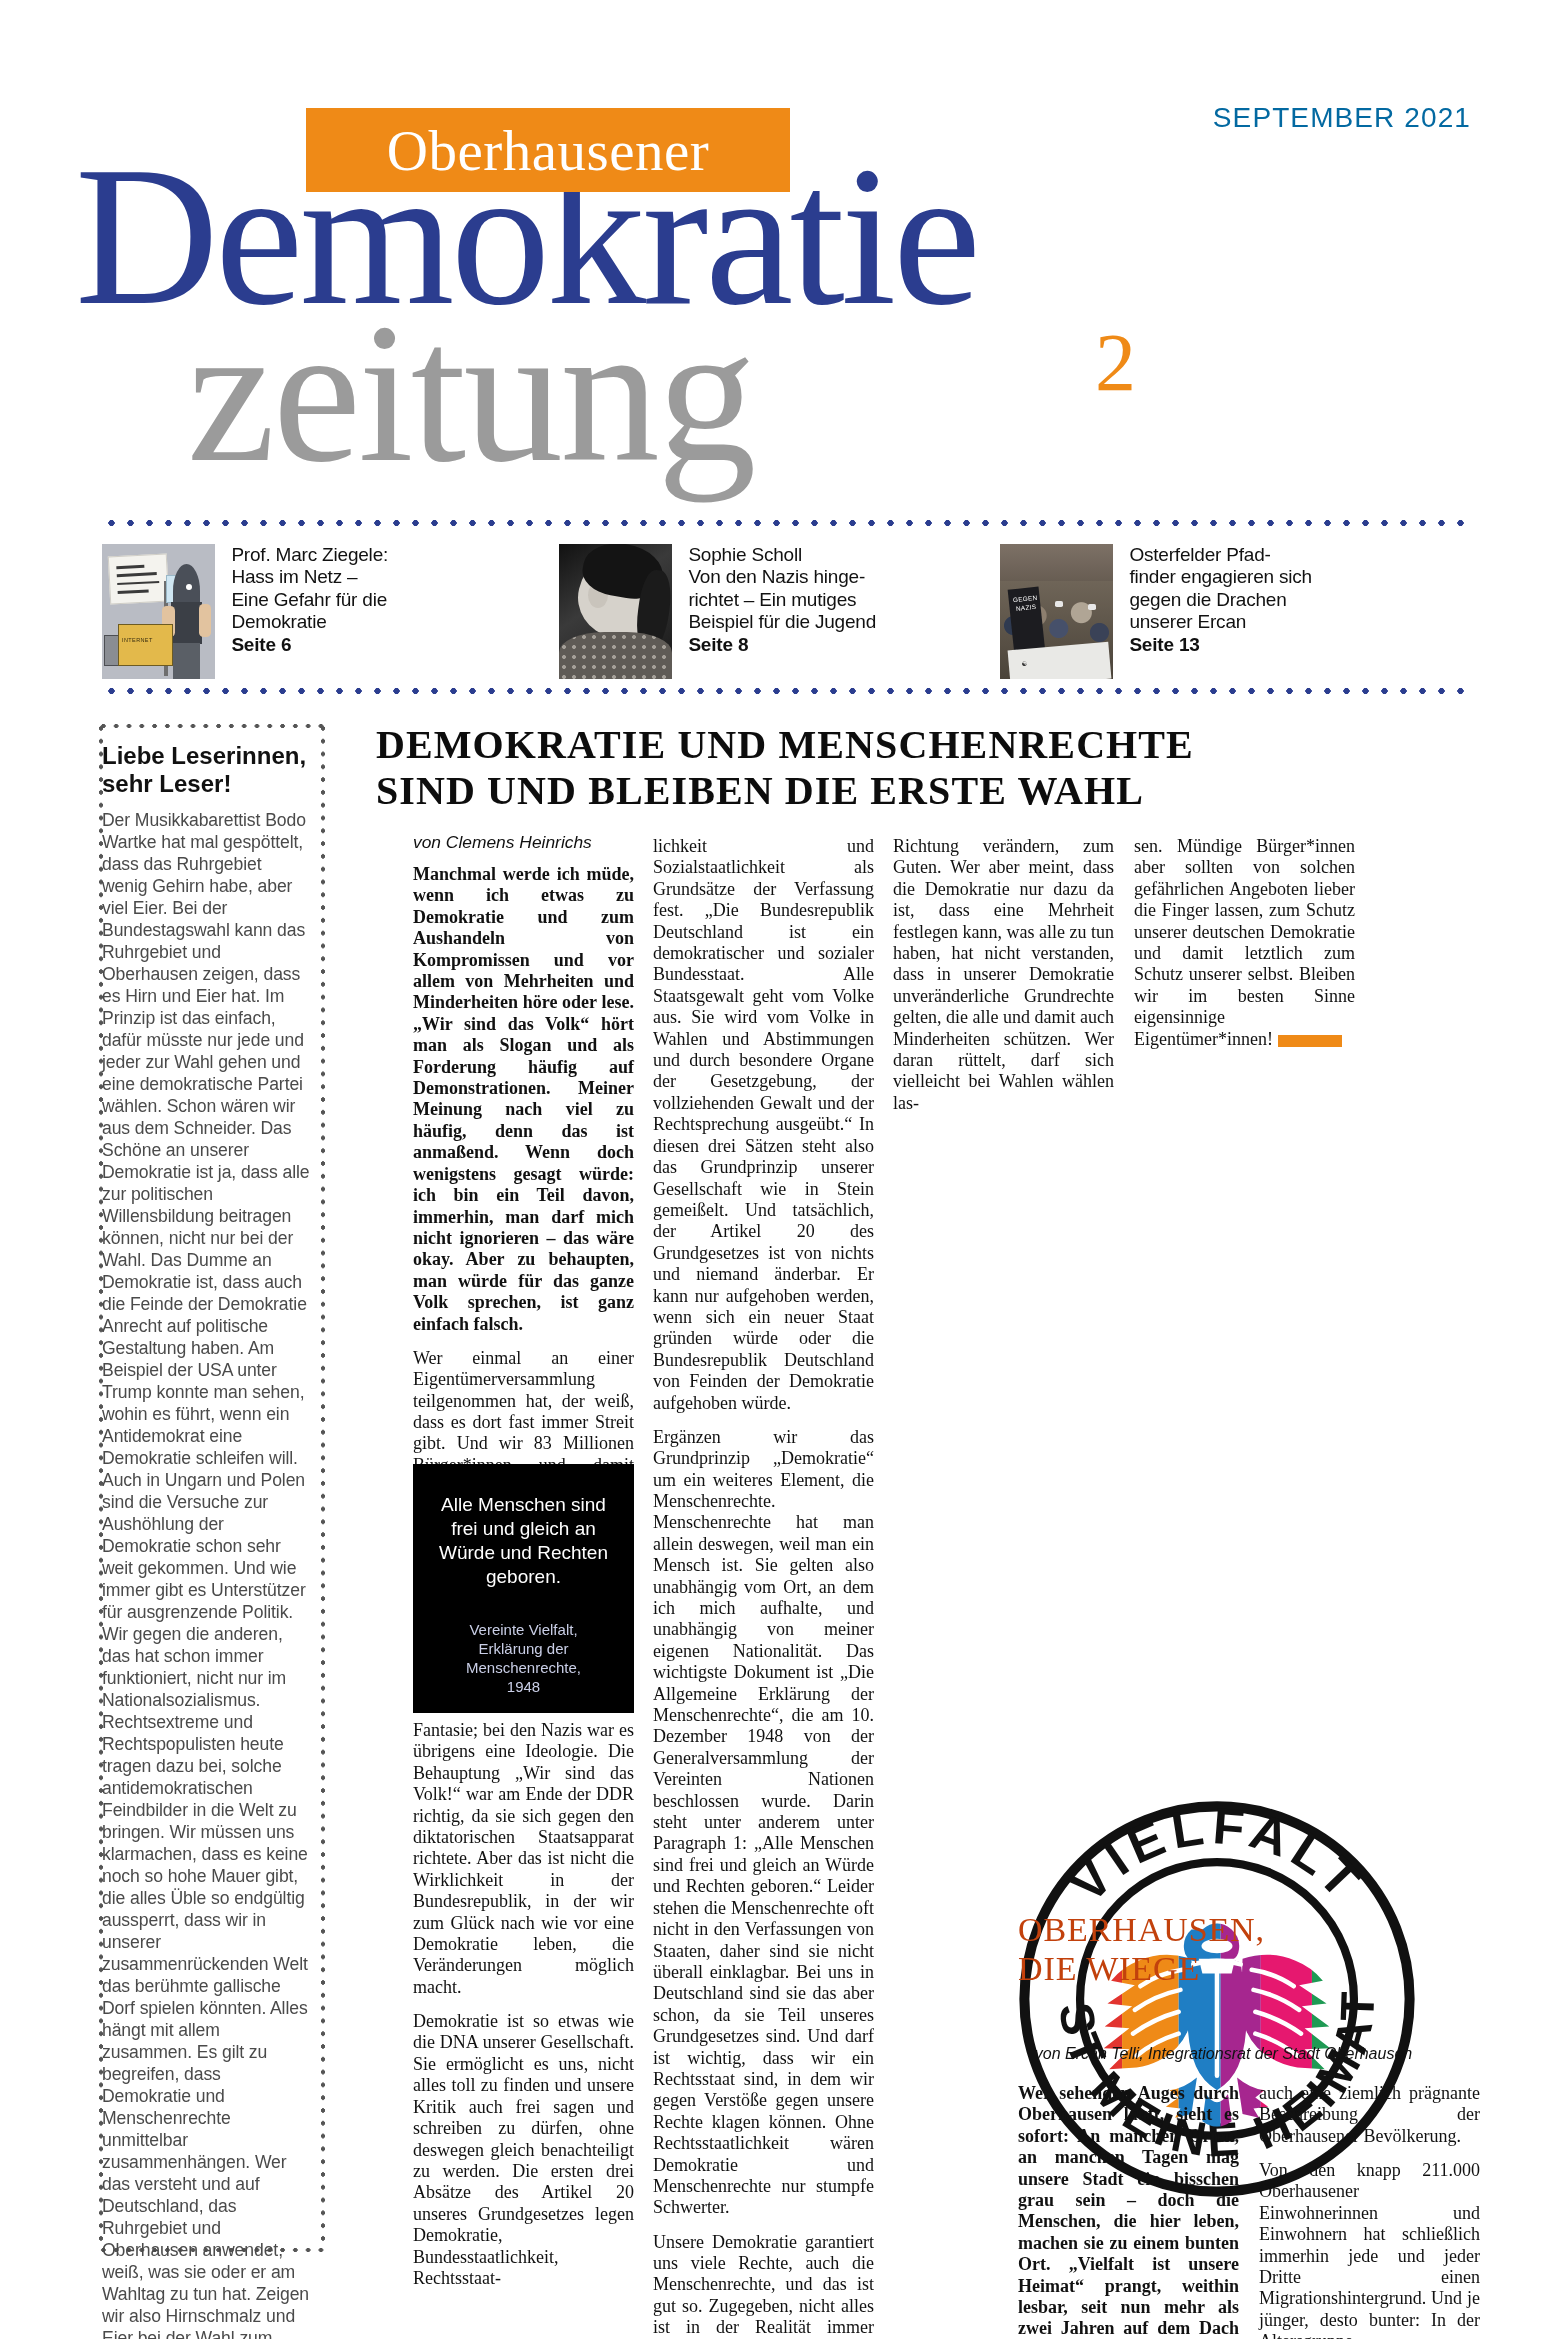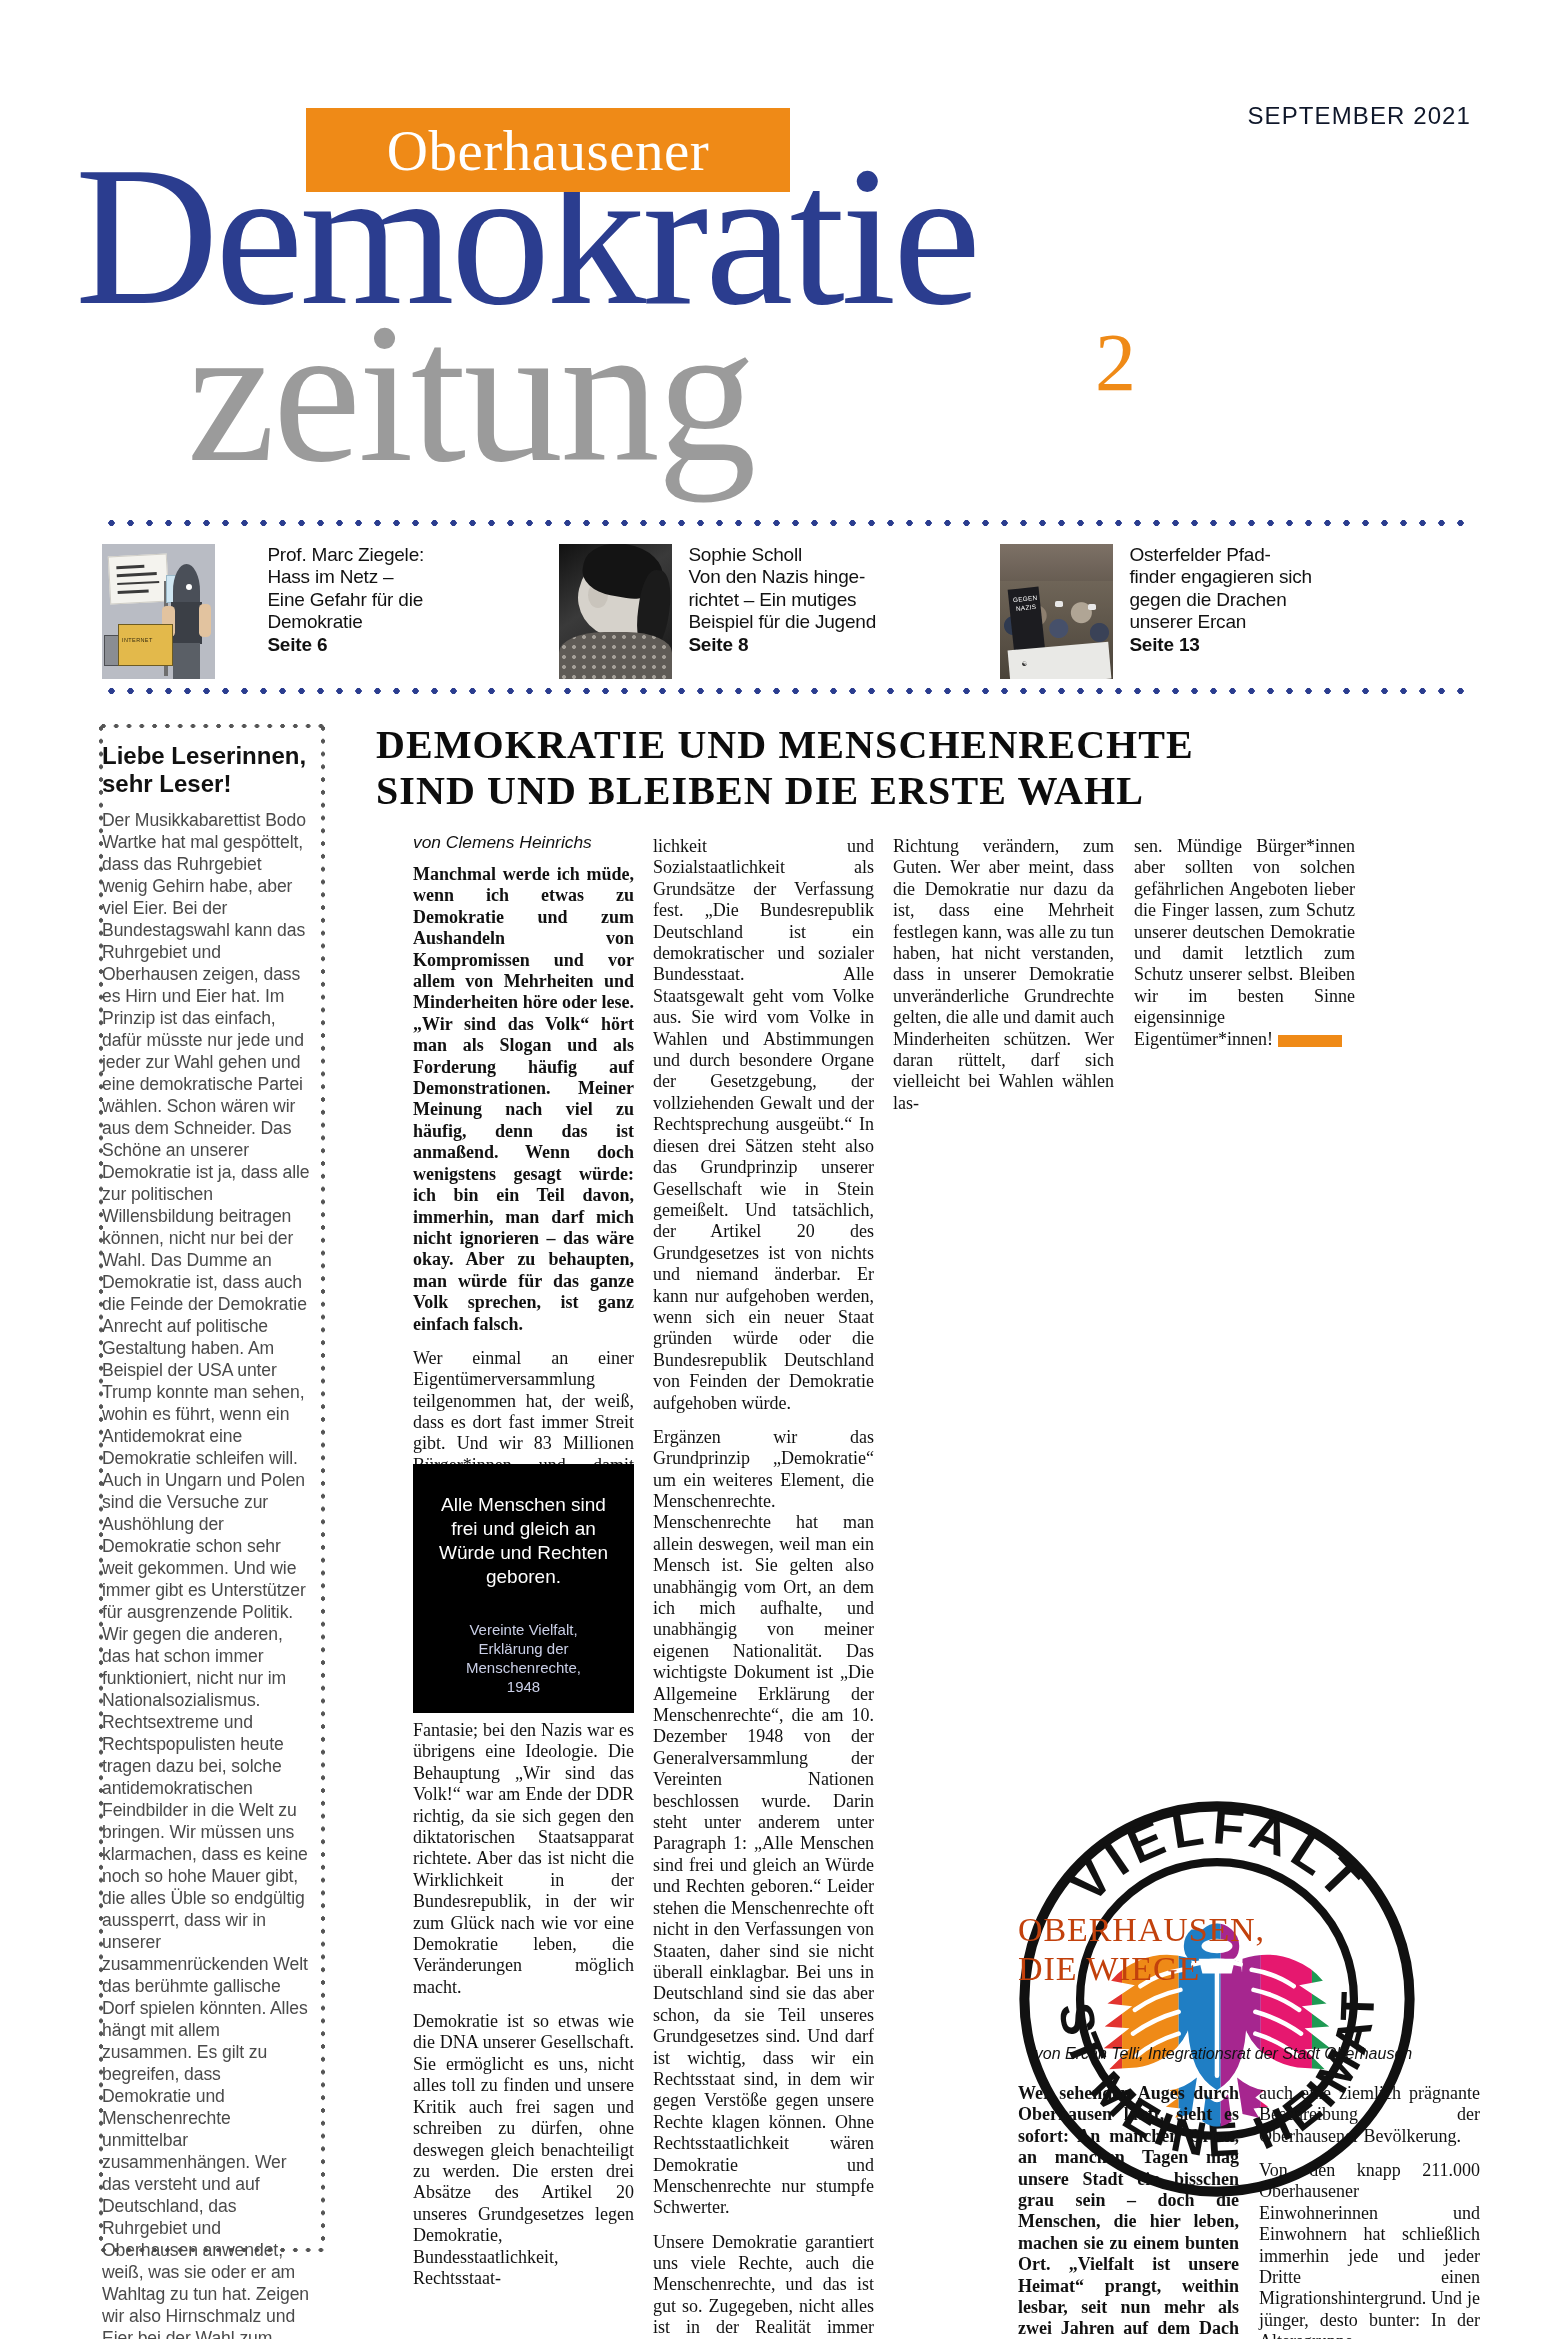--- a/index.html
+++ b/index.html
@@ -10,21 +10,21 @@
     color:#111;
     position:relative;
     overflow:hidden;
   }
   .page{position:absolute;inset:0;}
 
   
   .masthead{position:absolute;left:0;top:0;width:1567px;height:512px;}
   .issue-date{
     position:absolute;right:96px;top:102px;
-    font-size:24px;letter-spacing:1.1px;color:#0f172a;
+    font-size:28px;letter-spacing:1.1px;color:#0369a1;
     font-family:"Liberation Sans", sans-serif;
   }
   .ober-badge{
     position:absolute;left:306px;top:108px;
     width:484px;height:84px;background:#ef8a17;
     display:flex;align-items:center;justify-content:center;
   }
   .ober-badge span{
     color:#ffffff;font-family:"Liberation Serif", serif;
     font-size:57px;line-height:1;letter-spacing:0.5px;
@@ -68,21 +68,21 @@
     background-image:radial-gradient(circle, #555 2px, rgba(0,0,0,0) 2.3px);
     background-size:12.8px 8.2px;background-repeat:repeat-x;
   }
 
   
   .teasers{position:absolute;left:102px;top:544px;width:1371px;height:142px;}
   .teaser{position:absolute;top:0;display:flex;align-items:flex-start;}
   .teaser .thumb{width:113px;height:135px;overflow:hidden;flex:0 0 auto;position:relative;}
   .teaser .tx{margin-left:16.4px;font-size:19px;line-height:22.4px;color:#111;letter-spacing:-0.2px;}
   .teaser .tx b{font-weight:bold;}
-  .t1{left:0px;gap:36px;}
+  .t1{left:0px;}
   .t2{left:457px;}
   .t3{left:898px;}
 
   
   .thumb-cartoon{background:#b9bcc4;}
   .tc-paper{position:absolute;left:7.3px;top:11px;width:57px;height:46px;background:#f4f3ee;transform:rotate(-3deg);border:0.9px solid #cfcdc6;}
   .tc-paper i{position:absolute;display:block;height:2.7px;background:#3a3a3a;left:7.3px;}
   .tc-bucket{position:absolute;left:16.4px;top:80px;width:53px;height:40px;background:#e3b94b;border:1.8px solid #6d5b22;}
   .tc-bucket2{position:absolute;left:1.8px;top:91px;width:24px;height:29px;background:#8a8d93;border:1.8px solid #4c4e53;}
   .tc-label{position:absolute;left:20px;top:93px;font-size:5.5px;color:#3a2f10;letter-spacing:0.4px;}

